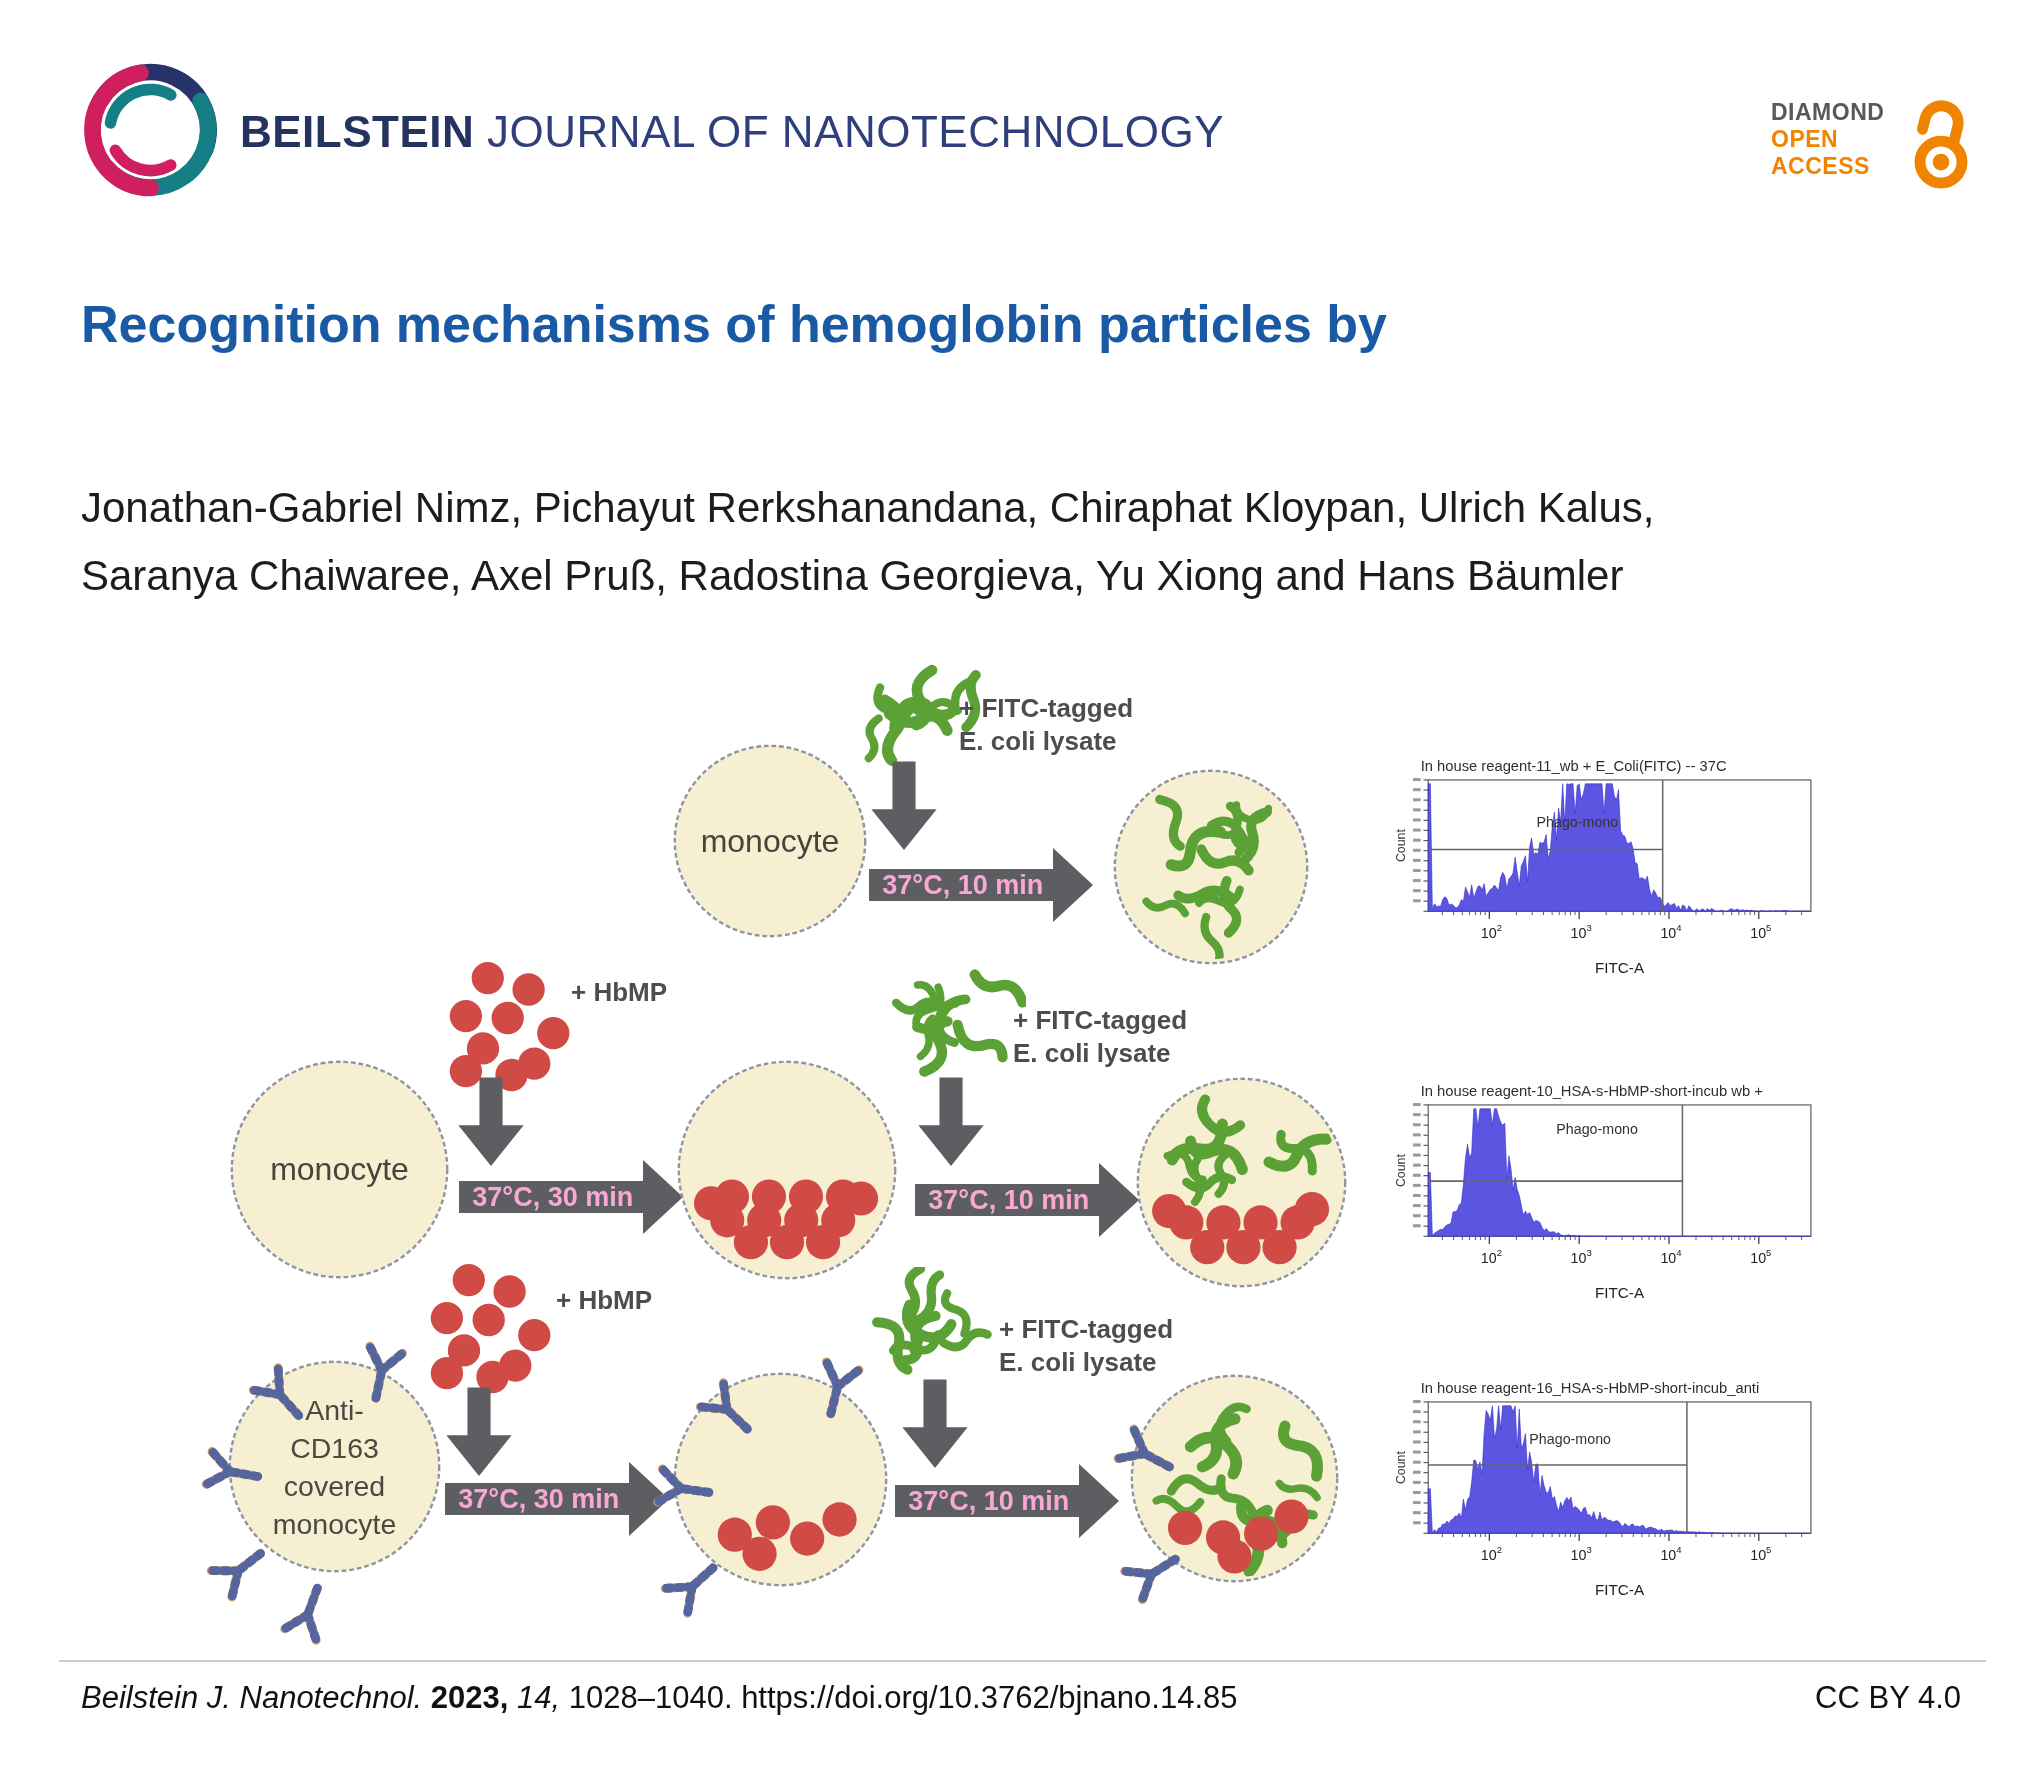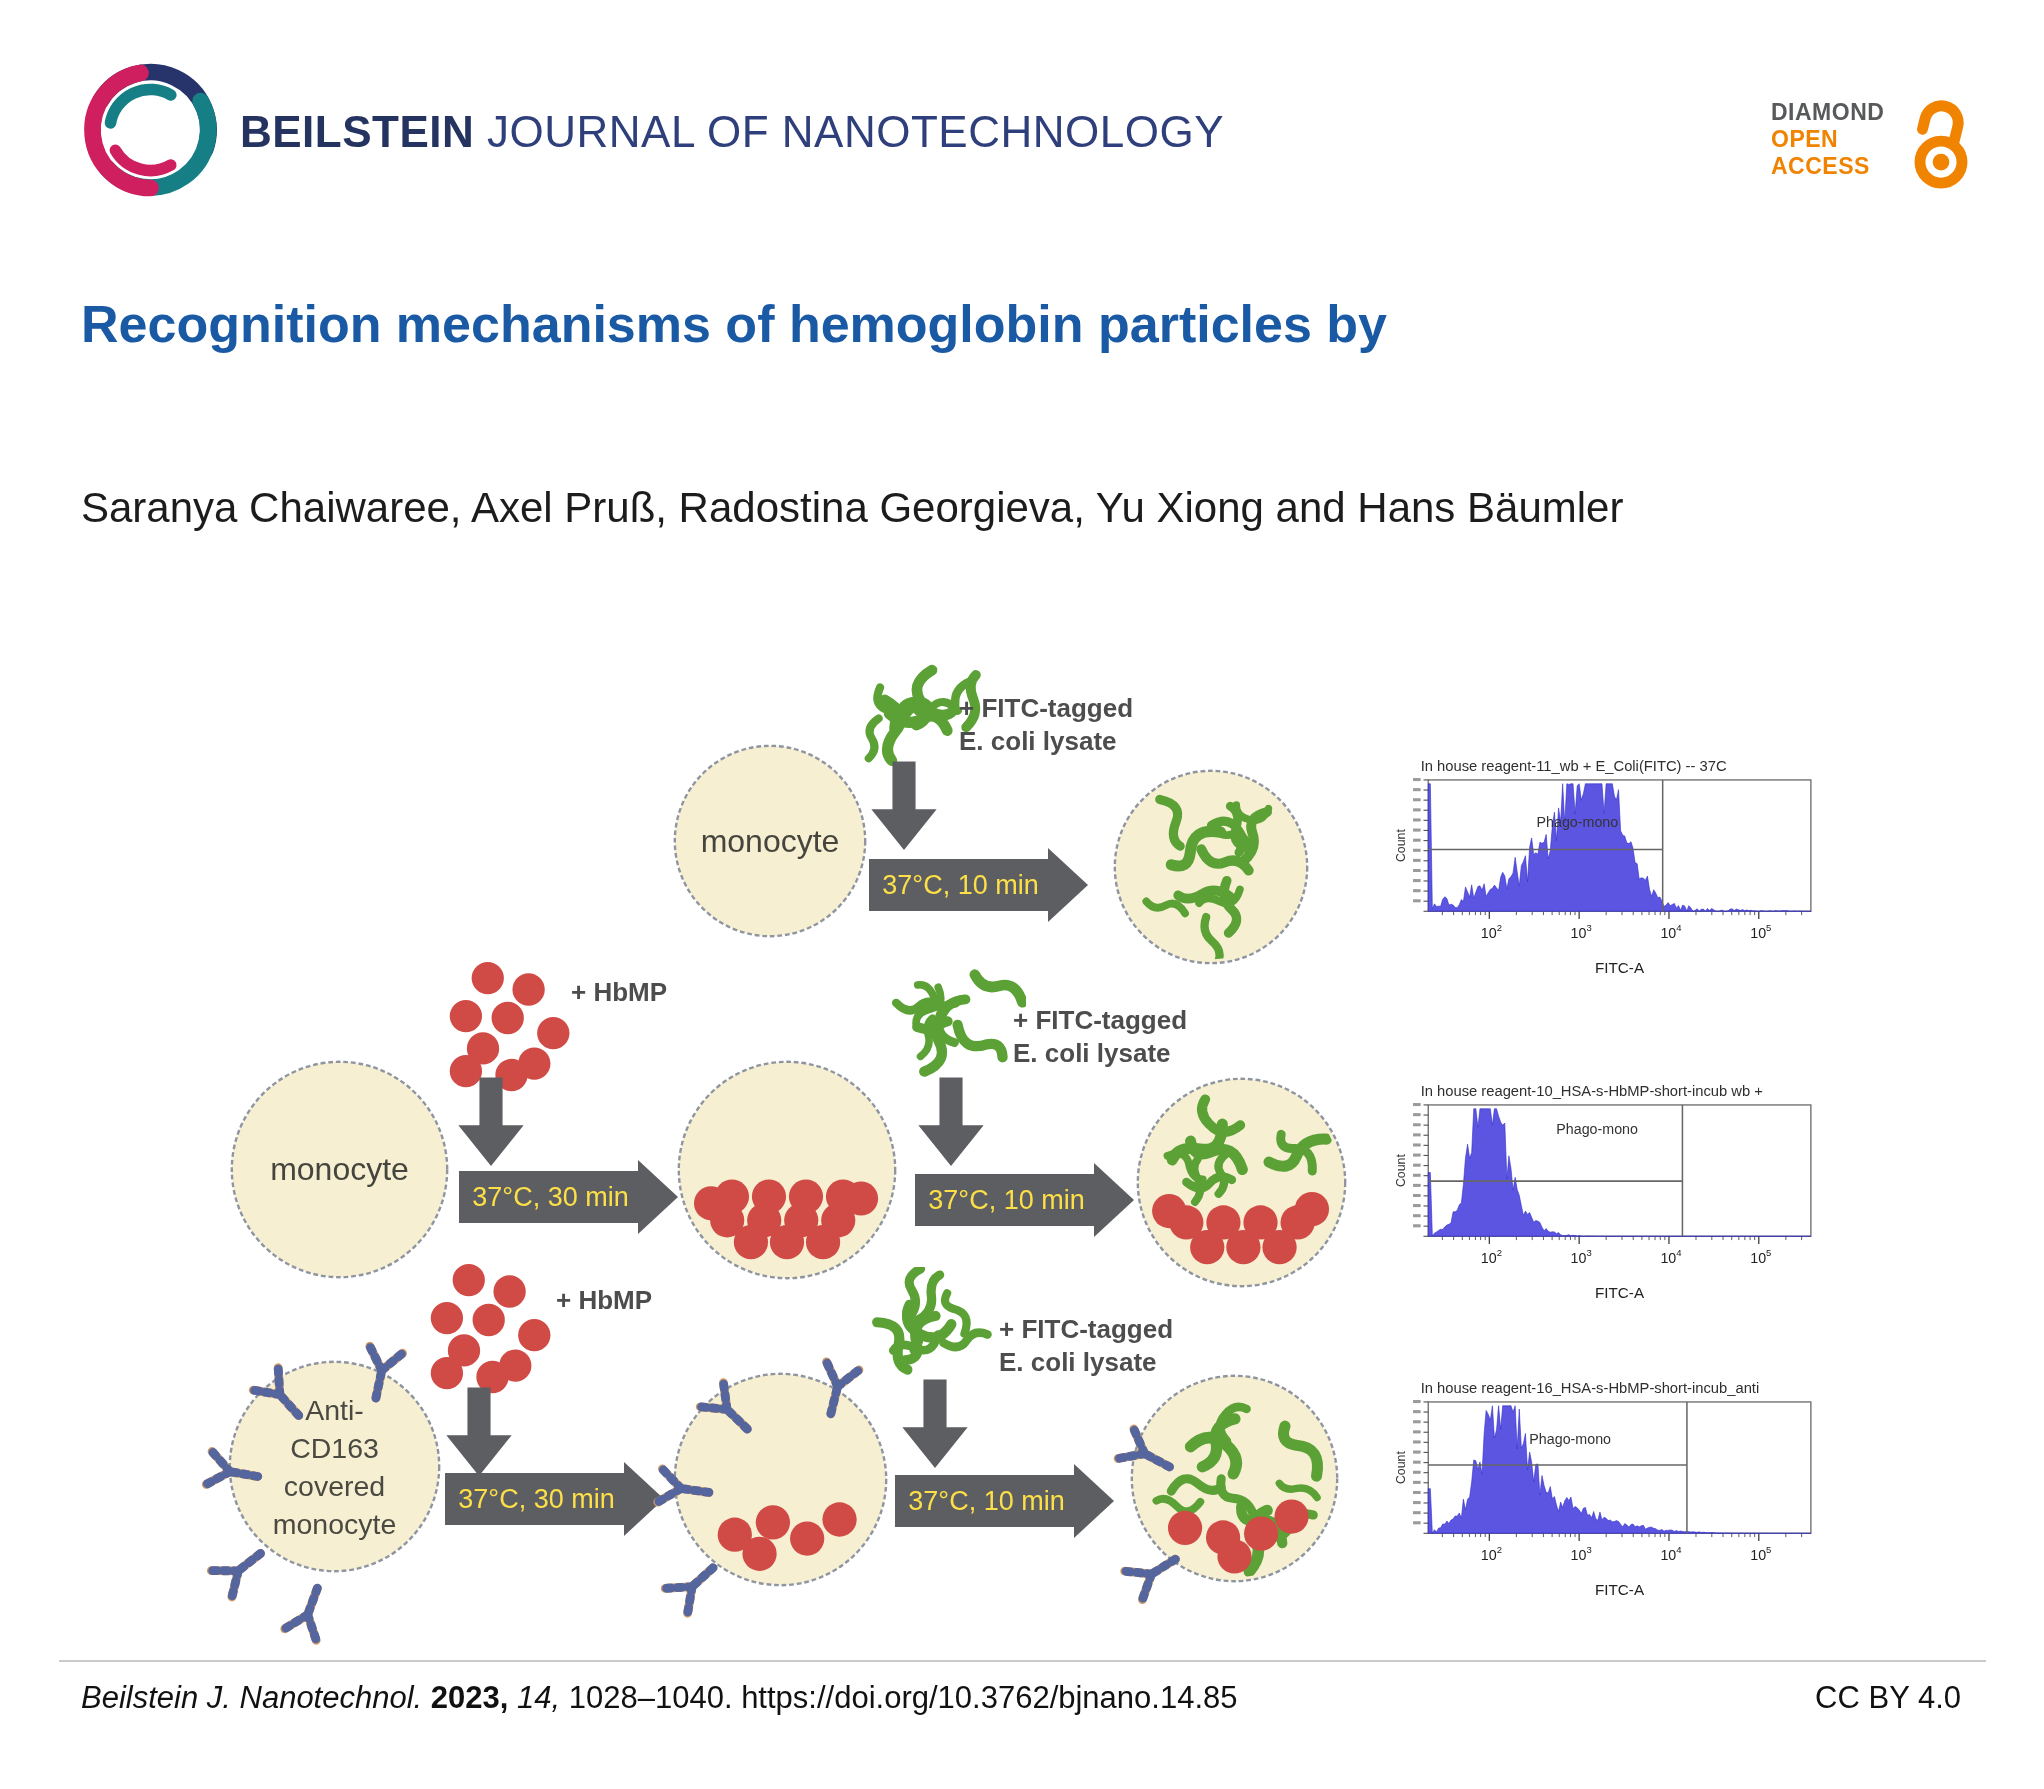--- a/index.html
+++ b/index.html
@@ -24,21 +24,21 @@
   
   .cell{position:absolute;}
   .cell-svg{position:absolute;inset:0;width:100%;height:100%;}
   .cell-label{position:absolute;inset:0;display:flex;align-items:center;justify-content:center;
               font-size:32px;color:#45453e;}
   .cell-label.multi{flex-direction:column;font-size:28.5px;line-height:38px;color:#4a4a42;}
   .small-label{position:absolute;font-size:26px;font-weight:700;color:#4d4d4d;line-height:33px;white-space:nowrap;}
   .down-arrow{position:absolute;}
   .down-arrow polygon{fill:#5d5e62;}
   .flow-arrow{position:absolute;display:flex;align-items:center;height:78px;}
-  .fa-body{background:#5d5e62;color:#fde047;font-weight:400;font-size:27px;height:52px;
+  .fa-body{background:#5d5e62;color:#f9a8d4;font-weight:700;font-size:27px;height:32px;
            display:flex;align-items:center;padding:0 9.5px 0 13.3px;white-space:nowrap;}
   .fa-head{width:0;height:0;border-top:37px solid transparent;border-bottom:37px solid transparent;
            border-left:40px solid #5d5e62;}
   .hist{position:absolute;width:434px;height:221px;}
   .ab{position:absolute;width:57px;height:74px;}
 
   
   .rule{position:absolute;left:59px;top:1660px;width:1927px;height:1.9px;background:#cbcbcb;}
   .citation{position:absolute;left:81px;top:1680px;font-size:31px;color:#111;white-space:nowrap;}
   .citation .it{font-style:italic;}
@@ -70,20 +70,21 @@
     </g>
     <circle cx="50" cy="90" r="25" fill="none" stroke="#f08300" stroke-width="13"></circle>
     <circle cx="50" cy="90" r="10" fill="#f08300"></circle>
   </svg>
 </div>
 
 <div class="title">
   <div>Recognition mechanisms of hemoglobin particles by</div>
 </div>
 <div class="authors">
+  <div>Jonathan-Gabriel Nimz, Pichayut Rerkshanandana, Chiraphat Kloypan, Ulrich Kalus,</div>
   <div>Saranya Chaiwaree, Axel Pruß, Radostina Georgieva, Yu Xiong and Hans Bäumler</div>
 </div>
 
 <div>
 
   <div class="cell" style="left:671px;top:742px;width:198px;height:198px">
     <svg class="cell-svg" id="cell-mono1" viewBox="0 0 208 208">
         <circle cx="104" cy="104" r="100" fill="#f6efd2" stroke="#8e95a1" stroke-width="2.5" stroke-dasharray="5 3"></circle>
         <clipPath id="clip-cell-mono1">
           <circle cx="104" cy="104" r="96"></circle>

